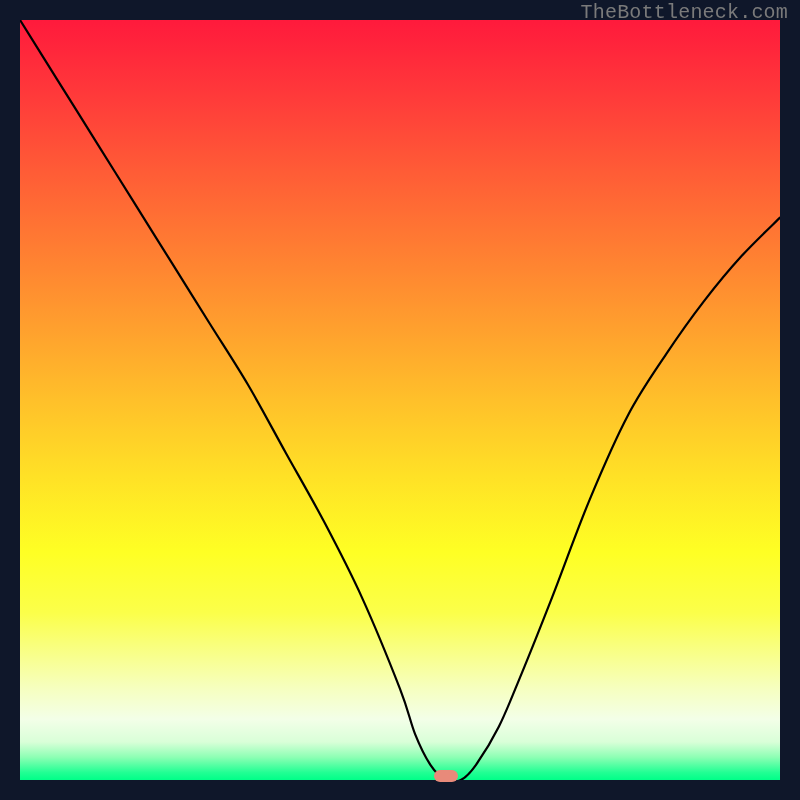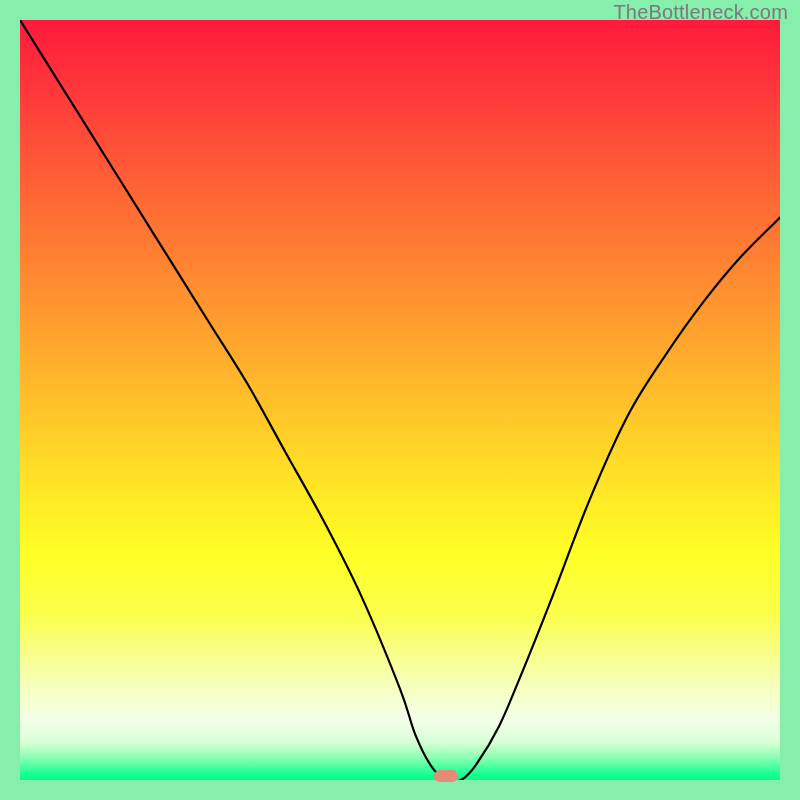--- a/index.html
+++ b/index.html
@@ -8,21 +8,22 @@
     width: 800px;
     height: 800px;
     overflow: hidden;
     background: #000;
     font-family: Arial, Helvetica, sans-serif;
   }
   .frame {
     position: relative;
     width: 800px;
     height: 800px;
-    background: #86efac;
+    background: #0f172a;
+    font-family: Liberation Mono, monospace;
   }
   .plot-area {
     position: absolute;
     left: 20px;
     top: 20px;
     width: 760px;
     height: 760px;
     background: linear-gradient(
       to bottom,
       #ff1a3c 0%,

